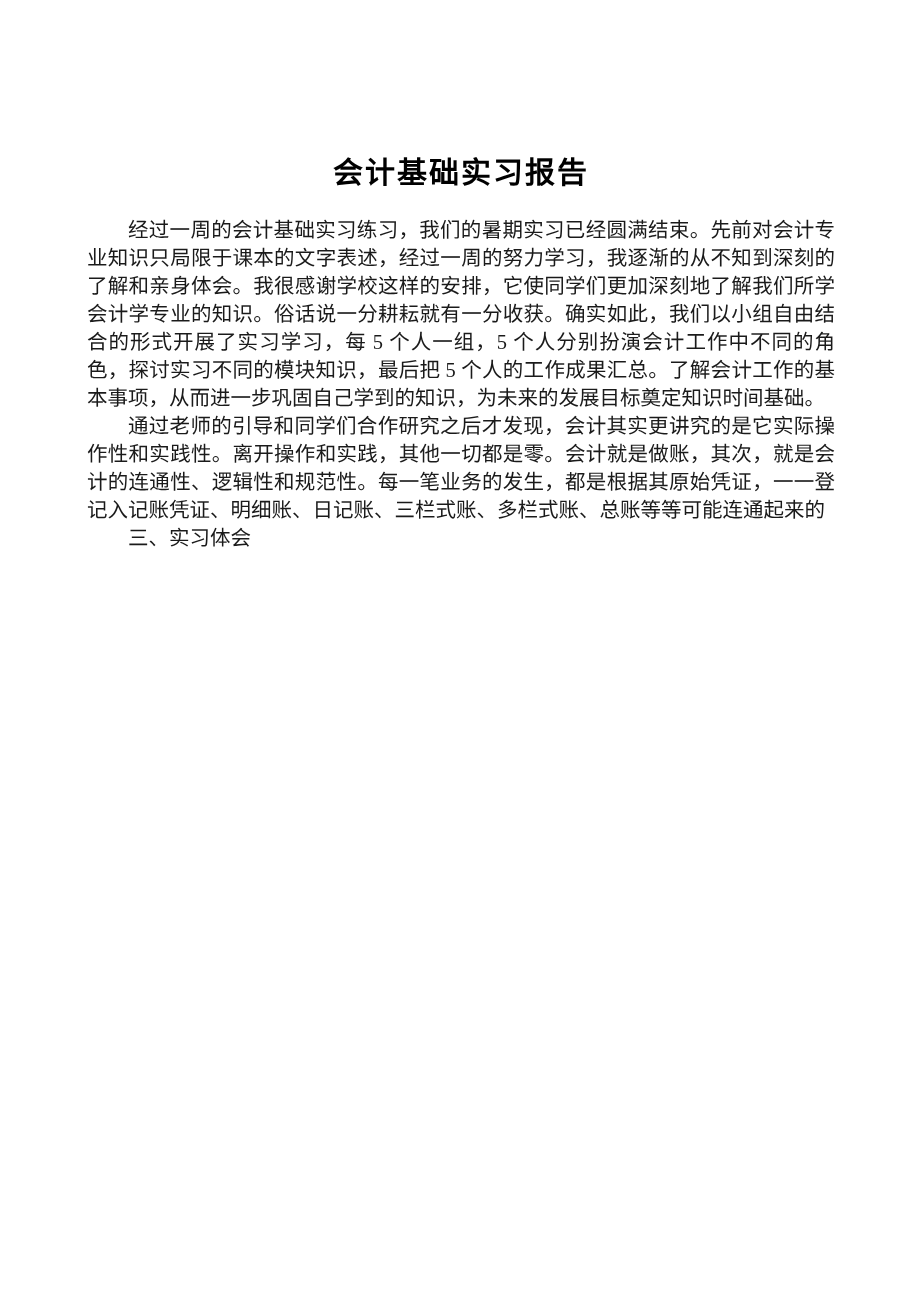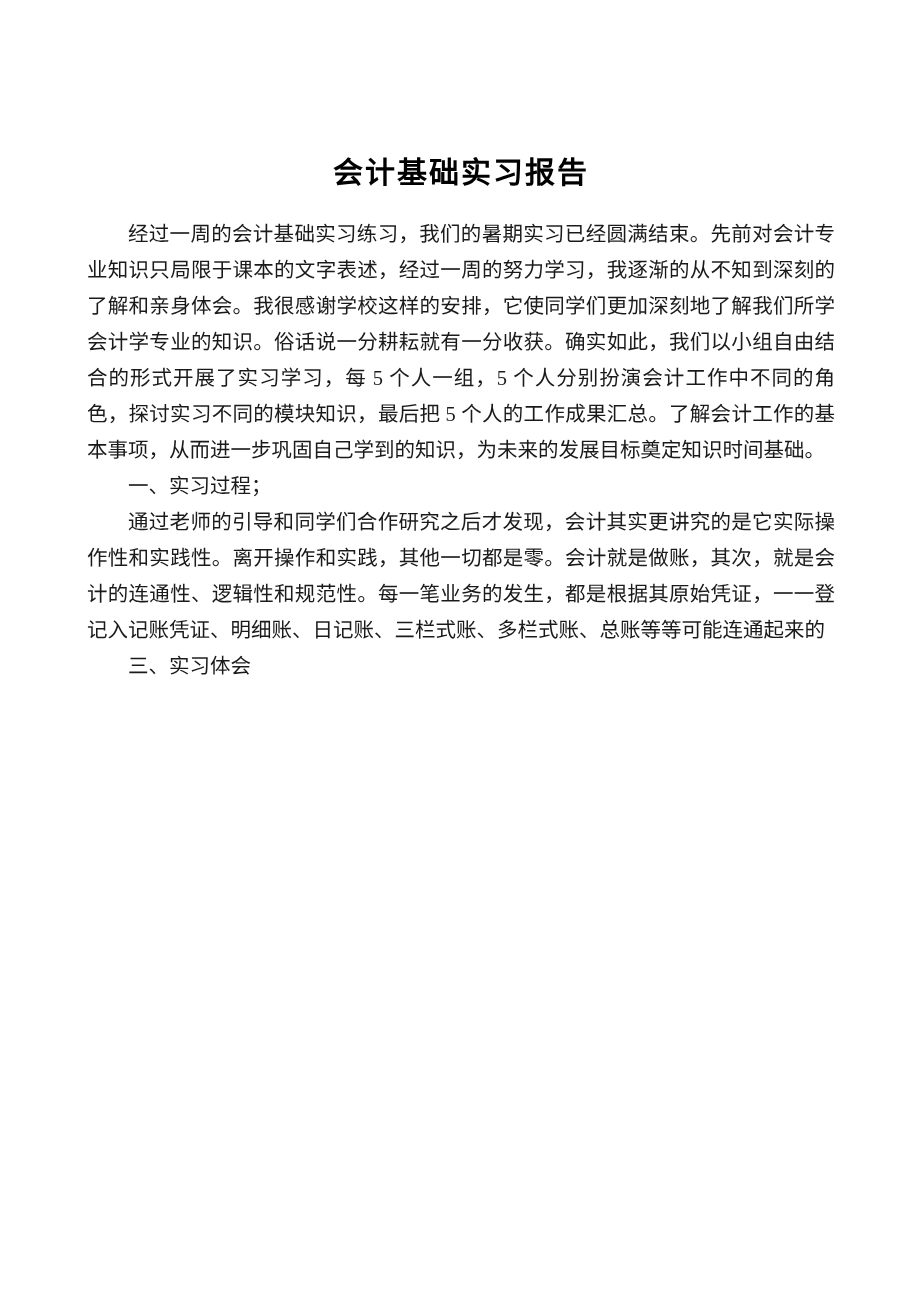--- a/index.html
+++ b/index.html
@@ -23,36 +23,35 @@
     font-size: 30px;
     line-height: 46px;
     letter-spacing: 2px;
     text-align: center;
     color: #000000;
   }
   .par {
     margin: 0;
     font-family: "Liberation Serif", "DejaVu Serif", serif;
     font-size: 20.5px;
-    line-height: 36px;
+    line-height: 28px;
     color: #1a1a1a;
     text-align: justify;
     text-indent: 2em;
   }
 </style>
 </head>
 <body>
 
 <div class="page">
 
   <h1 class="doc-title">会计基础实习报告</h1>
 
   <p class="par">经过一周的会计基础实习练习，我们的暑期实习已经圆满结束。先前对会计专业知识只局限于课本的文字表述，经过一周的努力学习，我逐渐的从不知到深刻的了解和亲身体会。我很感谢学校这样的安排，它使同学们更加深刻地了解我们所学会计学专业的知识。俗话说一分耕耘就有一分收获。确实如此，我们以小组自由结合的形式开展了实习学习，每 5 个人一组，5 个人分别扮演会计工作中不同的角色，探讨实习不同的模块知识，最后把 5 个人的工作成果汇总。了解会计工作的基本事项，从而进一步巩固自己学到的知识，为未来的发展目标奠定知识时间基础。</p>
 
-  <p class="par">一、实习过程；</p>
 
 
 
 
   <p class="par">通过老师的引导和同学们合作研究之后才发现，会计其实更讲究的是它实际操作性和实践性。离开操作和实践，其他一切都是零。会计就是做账，其次，就是会计的连通性、逻辑性和规范性。每一笔业务的发生，都是根据其原始凭证，一一登记入记账凭证、明细账、日记账、三栏式账、多栏式账、总账等等可能连通起来的</p>
 
   <p class="par">三、实习体会</p>
 
 </div>
 

